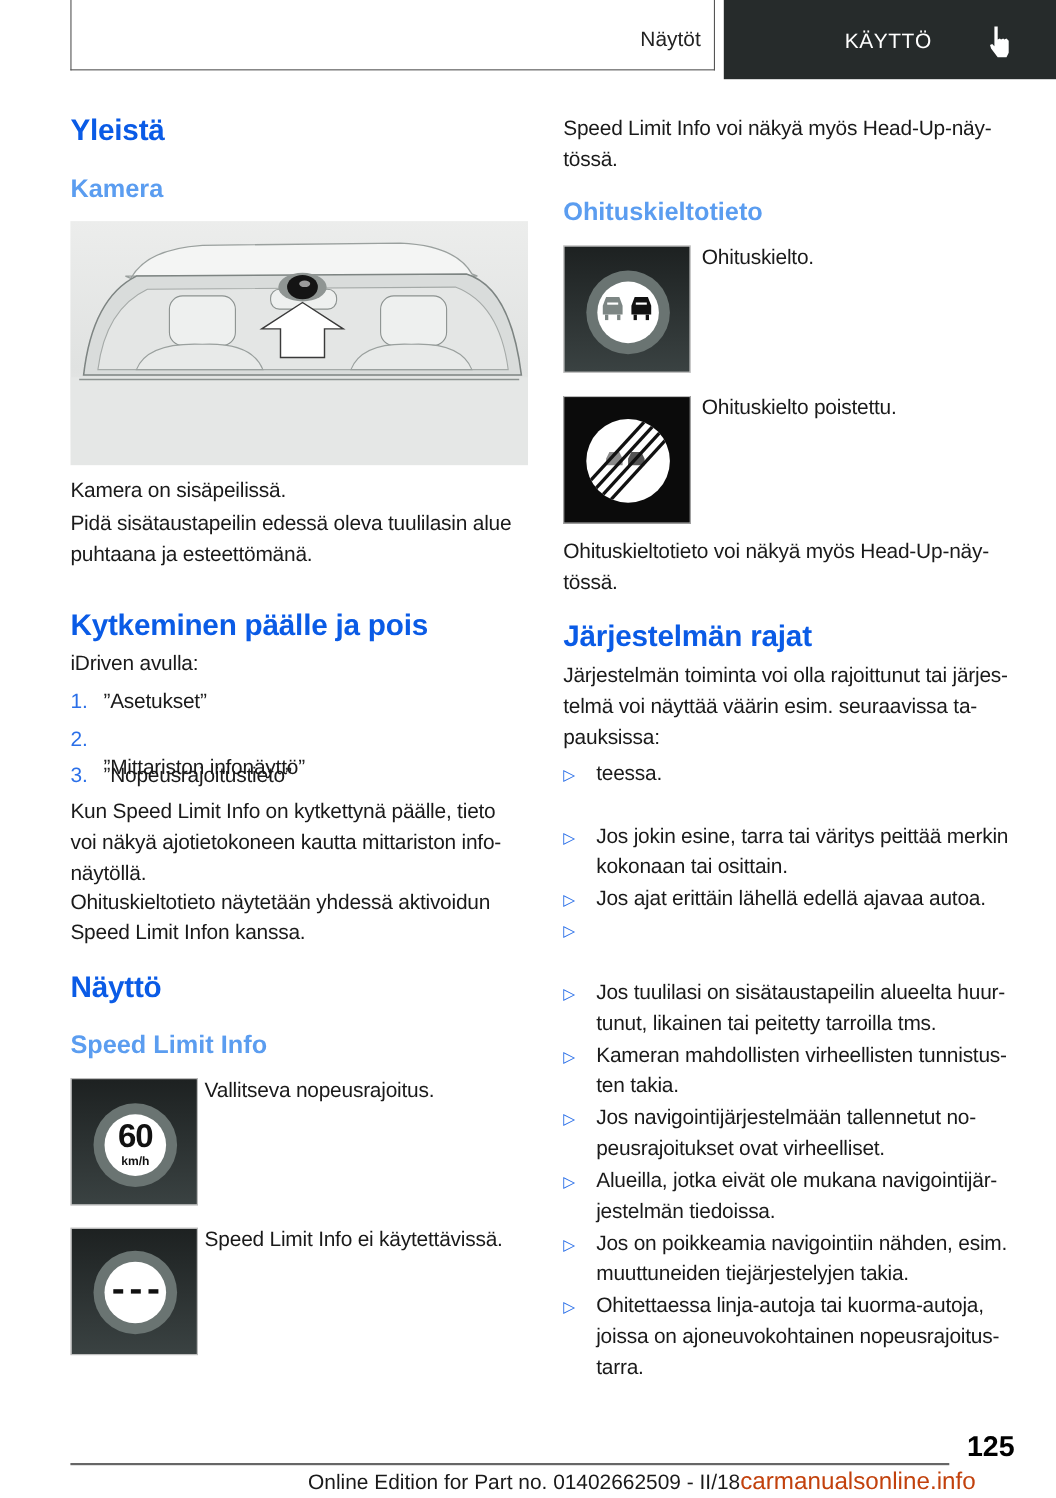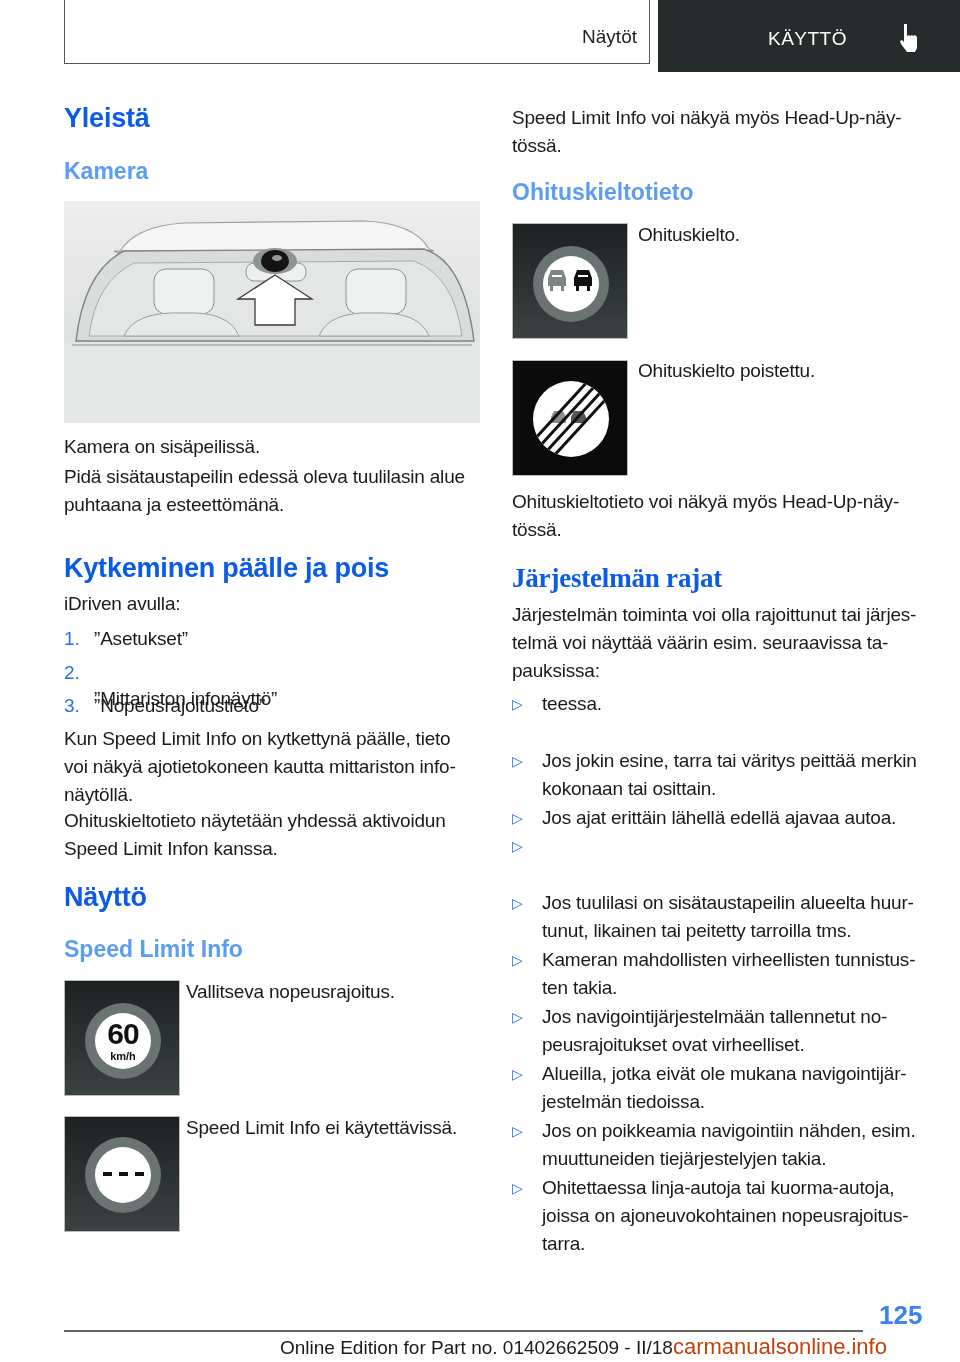--- a/index.html
+++ b/index.html
@@ -21,21 +21,21 @@
 
   .bullet { position: absolute; font-size: 19px; line-height: 28px; color: #1a1a1a; letter-spacing: -0.2px; }
   .bullet .tri { position: absolute; left: -30px; top: 0; color: #2a6fe8; font-size: 14px; }
 
   .sign { position: absolute; width: 116px; height: 116px; background: linear-gradient(#1d2121, #3a4242); border: 1px solid #bbb; }
   .sign-black { background: #0b0b0b; }
 
   .cam { position: absolute; left: 64px; top: 201px; width: 416px; height: 222px; background: linear-gradient(#ecedec, #e0e2e1 60%, #f1f2f1); overflow: hidden; }
 
   .footer-line { position: absolute; left: 64px; top: 1330px; width: 799px; height: 2px; background: #666; }
-  .page-num { position: absolute; left: 879px; top: 1300px; font-size: 26px; font-weight: bold; color: #3b82f6; }
+  .page-num { position: absolute; left: 879px; top: 1300px; font-size: 26px; font-weight: bold; color: #000000; }
   .footer-text { position: absolute; left: 280px; top: 1334px; font-size: 19px; color: #1a1a1a; white-space: nowrap; }
   .footer-brand { color: #c2410c; font-size: 22px; }
 </style>
 </head>
 <body>
 
 <div class="hdr-section">
   <span>Näytöt</span>
 </div>
 <div class="hdr-chapter">
@@ -156,21 +156,21 @@
       <line x1="32" y1="92" x2="87" y2="32" stroke="#111" stroke-width="3"></line>
       <line x1="38" y1="98" x2="93" y2="38" stroke="#111" stroke-width="3"></line>
     </g>
   </svg>
 </div>
 <div class="p" style="left:638px; top:357px;">Ohituskielto poistettu.</div>
 
 <div class="p" style="left:512px; top:488px;">Ohituskieltotieto voi näkyä myös Head-Up-näy-</div>
 <div class="p" style="left:512px; top:516px;">tössä.</div>
 
-<div class="h1" style="left:512px; top:563px;font-family:Liberation Serif, serif;">Järjestelmän rajat</div>
+<div class="h1" style="left:512px; top:563px;">Järjestelmän rajat</div>
 <div class="p" style="left:512px; top:601px;">Järjestelmän toiminta voi olla rajoittunut tai järjes-</div>
 <div class="p" style="left:512px; top:629px;">telmä voi näyttää väärin esim. seuraavissa ta-</div>
 <div class="p" style="left:512px; top:657px;">pauksissa:</div>
 
 <div class="bullet" style="left:542px; top:690px;">
   <span class="tri">▷</span>
   <div>teessa.</div>
 </div>
 <div class="bullet" style="left:542px; top:747px;">
   <span class="tri">▷</span>

